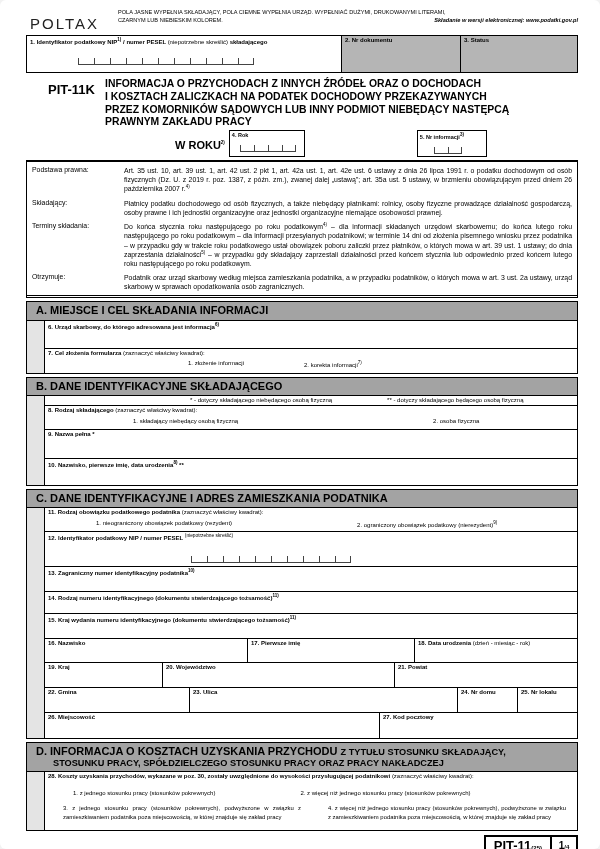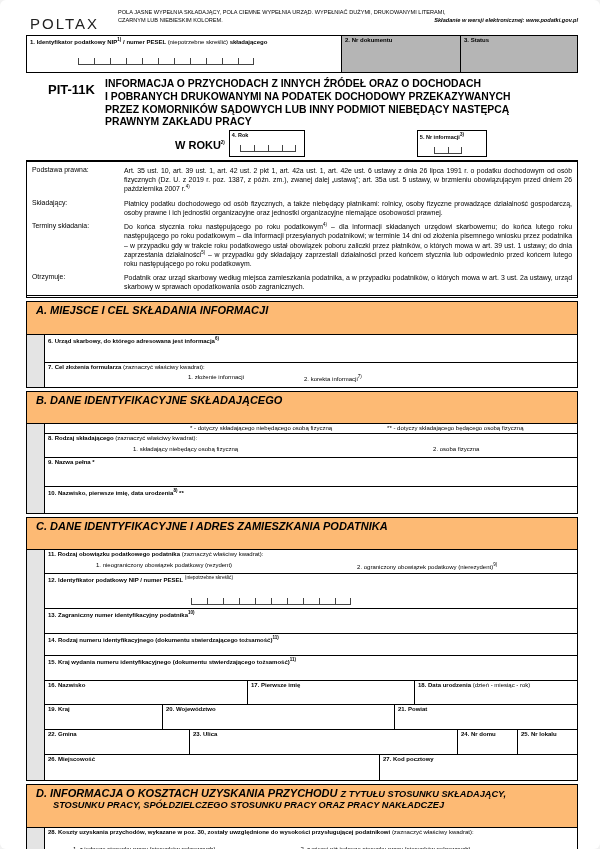--- a/index.html
+++ b/index.html
@@ -43,21 +43,21 @@
   .infbox .comb { margin:6px auto 0 14px; }
 
   
   .legal { margin:3px 22px 0 26px; border:1px solid #000; border-top-width:2px; border-bottom:3px double #000; padding:4px 5px 2px 5px; }
   .legal-row { display:flex; margin-bottom:5px; }
   .legal-label { width:92px; font-size:6.9px; flex:none; }
   .legal-text { flex:1; font-size:6.9px; line-height:1.32; text-align:justify; }
 
   
   .section { margin:3px 22px 0 26px; border:1.5px solid #000; }
-  .sec-bar { background:#fdba74; border-bottom:1px solid #000; font-weight:bold; font-size:11px; padding:2px 4px 16px 9px; line-height:1.2;font-style:italic; }
+  .sec-bar { background:#a3a3a3; border-bottom:1px solid #000; font-weight:bold; font-size:11px; padding:2px 4px 2px 9px; line-height:1.2; }
   .sec-bar .nrm { font-weight:bold; font-size:9.2px; }
   .sec-line2 { display:block; padding-left:17px; font-size:9.2px; }
   .sec-body { display:flex; }
   .gutter { width:18px; background:#e4e4e4; border-right:1px solid #000; flex:none; }
   .fields { flex:1; }
   .f-row { border-bottom:1px solid #000; padding:1px 3px; position:relative; }
   .f-row:last-child { border-bottom:none; }
   .opts { display:flex; font-size:6px; }
   .opt { white-space:nowrap; }
   .cols { display:flex; border-bottom:1px solid #000; }
@@ -113,21 +113,21 @@
     </div>
     <div class="cell box3">
       <div class="lbl">3. Status</div>
     </div>
   </div>
 
   <div class="titleblock">
     <div class="form-code">PIT-11K</div>
     <div class="title-lines">
       <div>INFORMACJA O PRZYCHODACH Z INNYCH ŹRÓDEŁ ORAZ O DOCHODACH</div>
-      <div>I POBRANYCH DRUKOWANYMI NA PODATEK DOCHODOWY PRZEKAZYWANYCH</div>
+      <div>I KOSZTACH ZALICZKACH NA PODATEK DOCHODOWY PRZEKAZYWANYCH</div>
       <div>PRZEZ KOMORNIKÓW SĄDOWYCH LUB INNY PODMIOT NIEBĘDĄCY NASTĘPCĄ</div>
       <div>PRAWNYM ZAKŁADU PRACY</div>
     </div>
     <div class="roku-row">
       <div class="w-roku rich">W ROKU<sup>2)</sup></div>
       <div class="yrbox">
         <div class="lbl">4. Rok</div>
         <div class="comb small">
             <i></i>
             <i></i>

